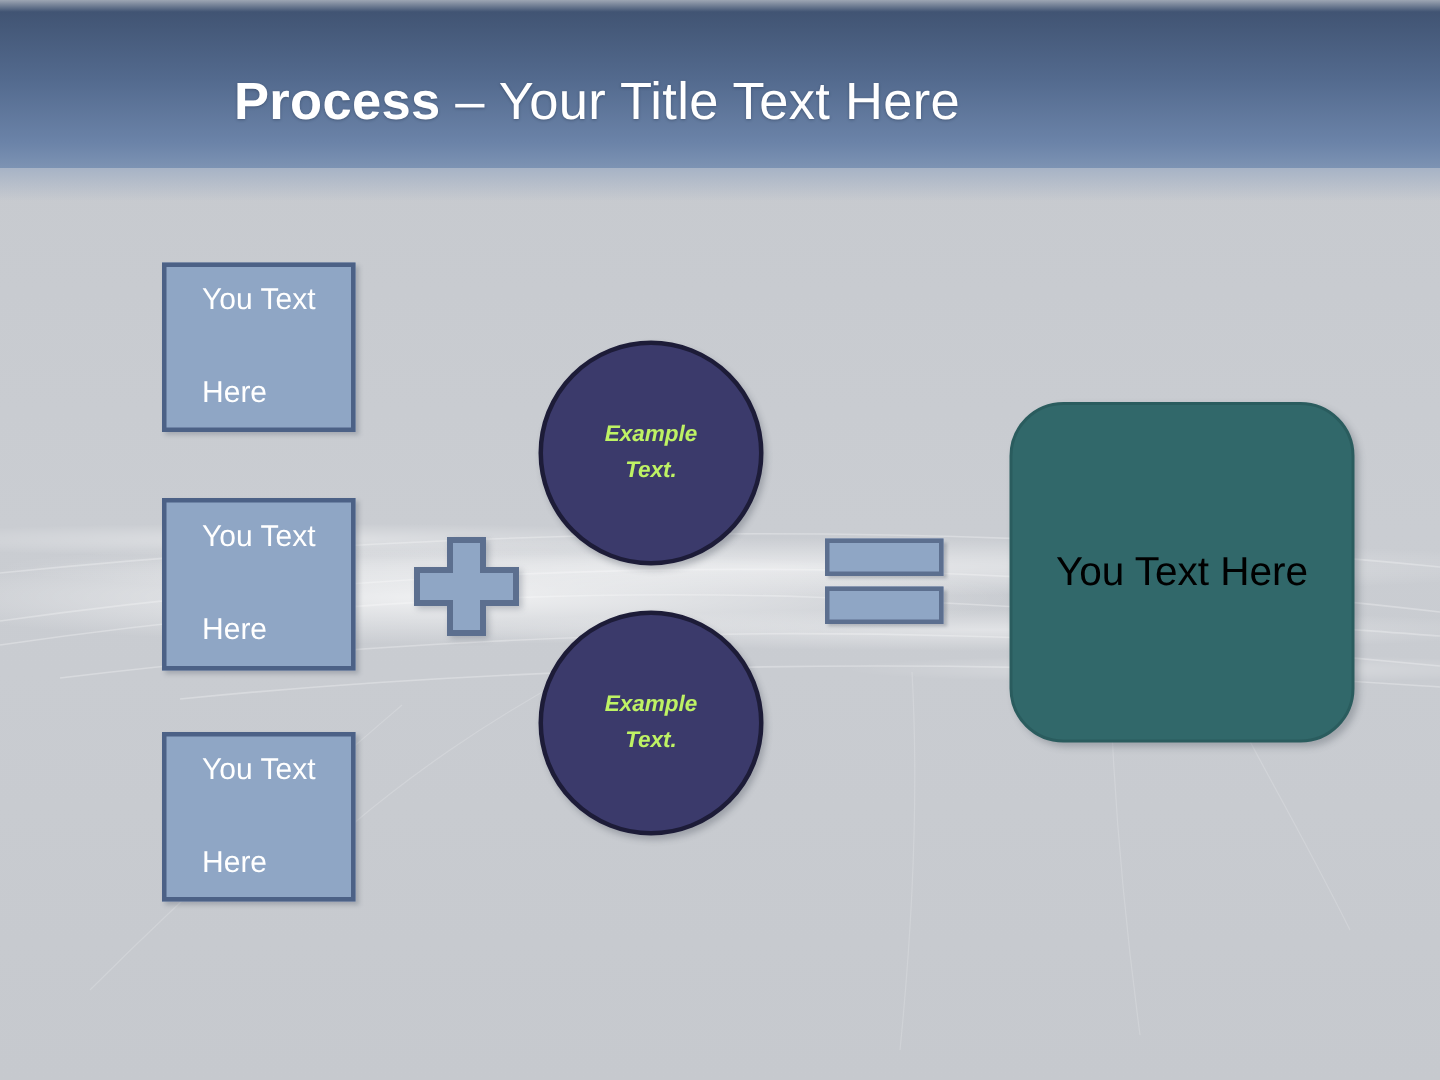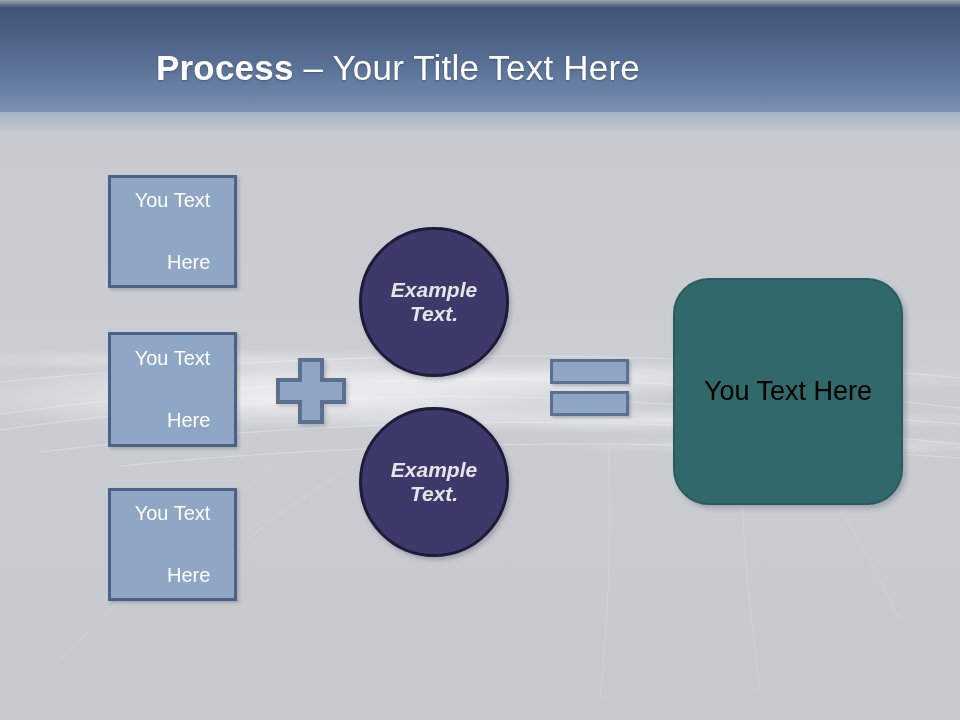--- a/index.html
+++ b/index.html
@@ -82,37 +82,37 @@
 
   
   .box {
     position: absolute;
     box-sizing: border-box;
     background: #8fa6c5;
     border: 3px solid #4c6186;
     color: #ffffff;
     font-size: 20px;
     line-height: 31px;
-    text-align: right;
+    text-align: left;
     display: flex;
     align-items: center;
     justify-content: center;
     box-shadow: 2px 2px 3px rgba(70,80,95,0.28);
   }
   .box span { display: block; padding: 0 10px; }
 
   
   .circle {
     position: absolute;
     box-sizing: border-box;
     border-radius: 50%;
     background: #3b3a6b;
     border: 3px solid #1d1c38;
-    color: #e5e5e5;
-    font-size: 21px;
+    color: #bef264;
+    font-size: 15px;
     font-weight: bold;
     font-style: italic;
     line-height: 24px;
     text-align: center;
     display: flex;
     align-items: center;
     justify-content: center;
     box-shadow: 2px 3px 4px rgba(60,65,80,0.30);
   }
 
@@ -204,17 +204,17 @@
 
   <div class="circle" style="left:359px; top:407px; width:150px; height:150px;">
     <span><span>Example</span><br><span>Text.</span></span>
   </div>
 
   <div class="equals" style="left:550px; top:359px; width:79px; height:57px;">
     <div class="bar b1"></div>
     <div class="bar b2"></div>
   </div>
 
-  <div class="result" style="left:673px; top:278px; width:230px; height:227px;">
+  <div class="result" style="left:673px; top:268px; width:230px; height:227px;">
     <span>You Text Here</span>
   </div>
 
 </div>
 
 </body></html>

